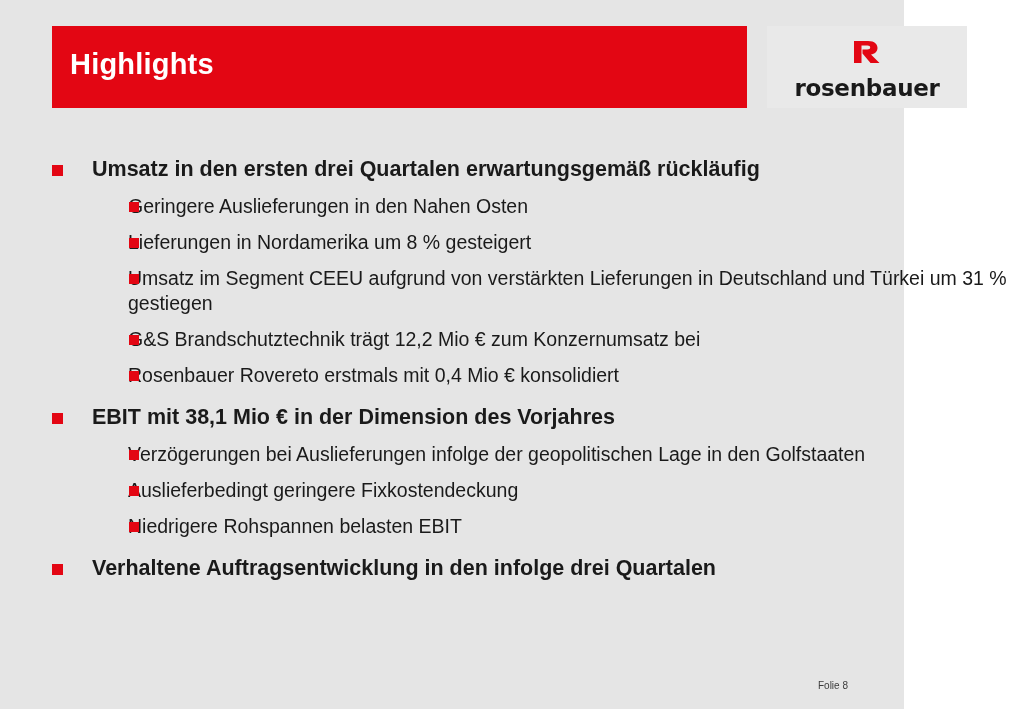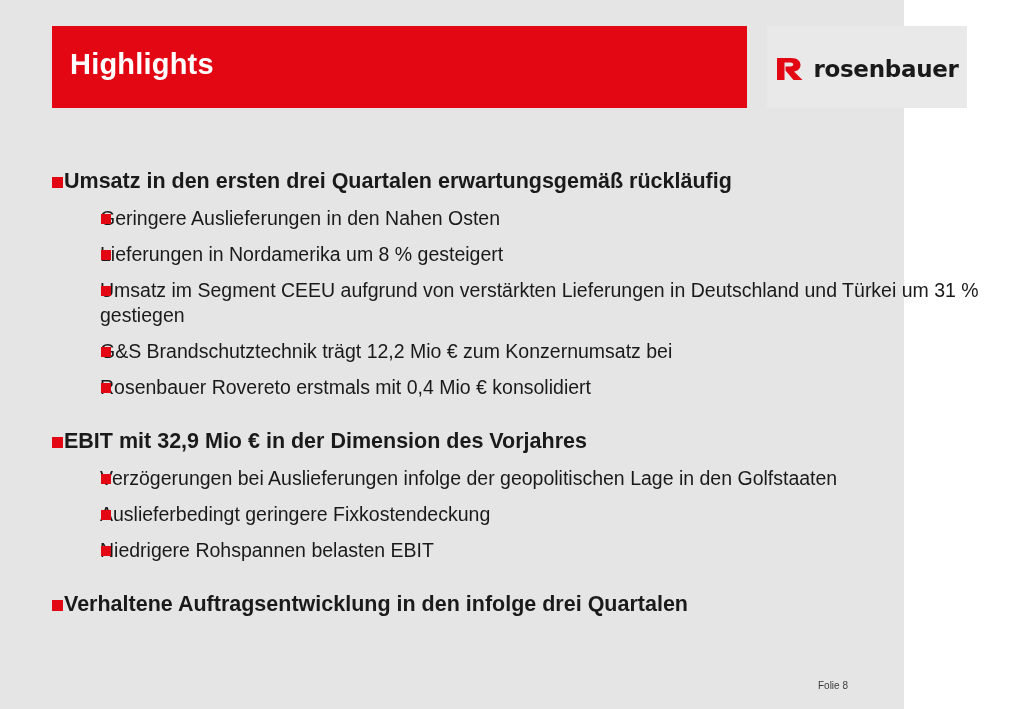--- a/index.html
+++ b/index.html
@@ -47,20 +47,21 @@
     background: #e9e9e9;
     display: flex;
     align-items: center;
     justify-content: center;
   }
   .logo-inner {
     display: flex;
     align-items: center;
     gap: 8px;
     transform: translateY(2px);
+    flex-direction: column;
   }
   .logo-mark {
     width: 30px;
     height: 30px;
     position: relative;
   }
   .logo-word {
     font-family: "DejaVu Sans", sans-serif;
     font-size: 23px;
     font-weight: bold;
@@ -74,22 +75,22 @@
     top: 140px;
     width: 1024px;
   }
   ul.level1 {
     list-style: none;
     margin: 0;
     padding: 0;
   }
   li.l1 {
     position: relative;
-    padding-left: 64px;
-    margin-top: 28px;
+    padding-left: 92px;
+    margin-top: 16px;
     font-size: 21.5px;
     font-weight: bold;
     color: #1a1a1a;
     line-height: 1.26;
   }
   li.l1 > .bullet {
     position: absolute;
     left: 52px;
     top: 9px;
     width: 11px;
@@ -178,21 +179,21 @@
           </li>
           <li class="l2">
             <span class="bullet"></span>
             <span class="txt">Rosenbauer Rovereto erstmals mit 0,4 Mio € konsolidiert</span>
           </li>
         </ul>
       </li>
 
       <li class="l1 spacer-top">
         <span class="bullet"></span>
-        <span>EBIT mit 32,9 Mio € in der Dimension des Vorjahres</span>
+        <span>EBIT mit 38,1 Mio € in der Dimension des Vorjahres</span>
         <ul class="level2">
           <li class="l2">
             <span class="bullet"></span>
             <span class="txt">Verzögerungen bei Auslieferungen infolge der geopolitischen Lage in den Golfstaaten</span>
           </li>
           <li class="l2">
             <span class="bullet"></span>
             <span class="txt">Auslieferbedingt geringere Fixkostendeckung</span>
           </li>
           <li class="l2">

